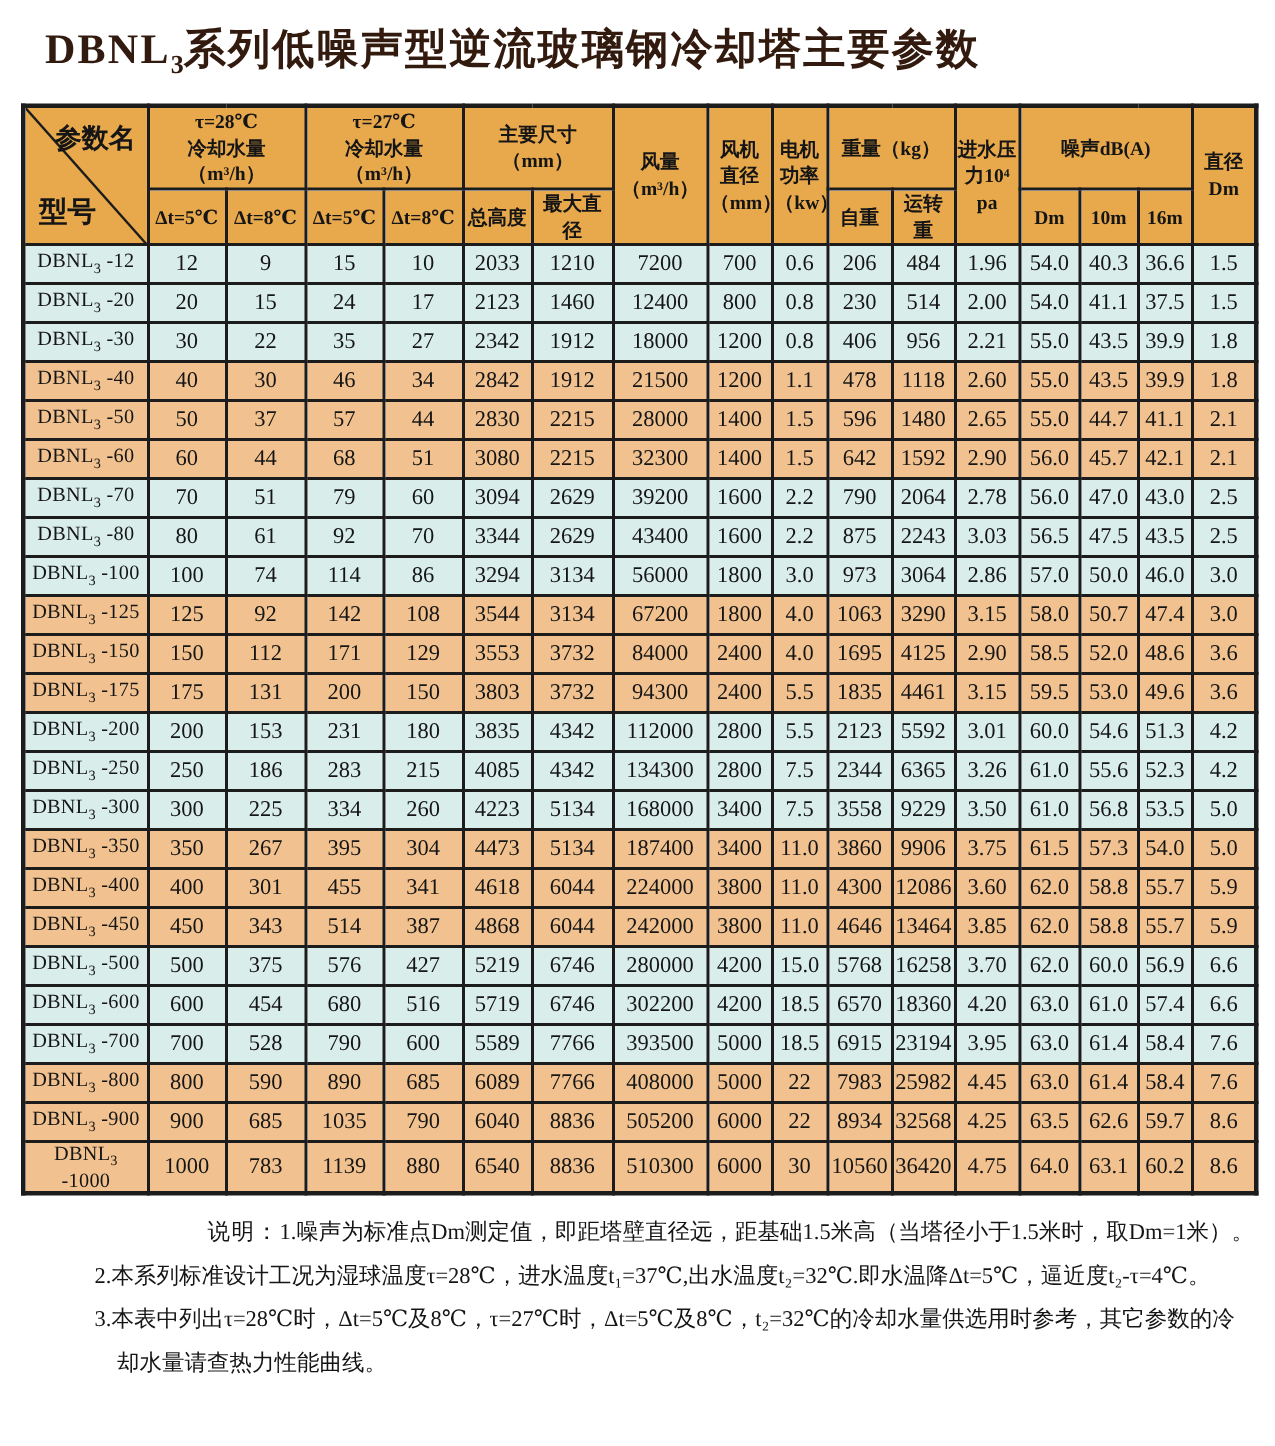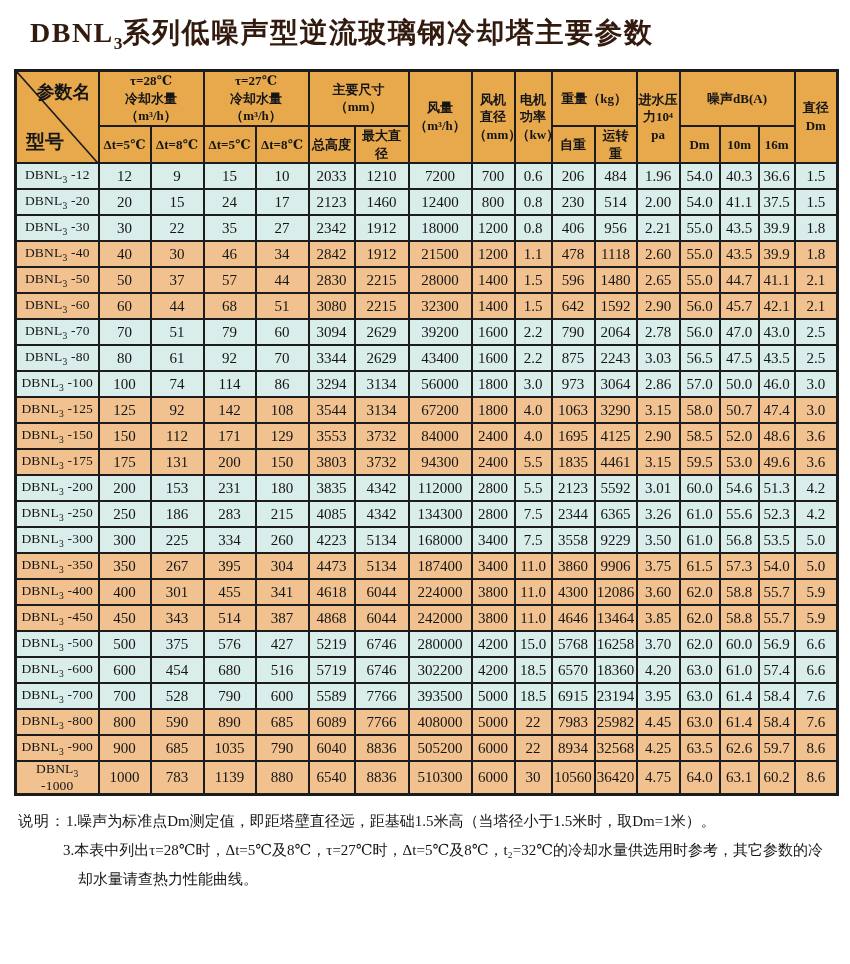--- a/index.html
+++ b/index.html
@@ -37,21 +37,21 @@
   .corner .diag line{stroke:var(--border);stroke-width:1.6;vector-effect:non-scaling-stroke;}
   .corner-top{position:absolute;top:8px;right:7px;font-size:18px;}
   .corner-bottom{position:absolute;bottom:8px;left:9px;font-size:19px;}
   .spec-table tbody td{height:26px;font-size:15px;line-height:1;}
   .spec-table tbody .model-cell{font-size:13.5px;letter-spacing:0.2px;}
   .spec-table tbody .model-cell sub{font-size:9.5px;}
   tr.row-blue td{background:var(--row-blue);}
   tr.row-orange td{background:var(--row-orange);}
   .notes{margin:11px 0 0 18px;font-size:15px;line-height:1.93;width:818px;}
   .note{margin-left:45px;padding-left:15px;text-indent:-15px;}
-  .note.first{margin-left:0;padding-left:0;text-indent:0;}
+  .note.first{margin-left:0;padding-left:0;text-indent:0;text-align:right;}
   .notes-label{letter-spacing:1px;}
 </style>
 </head>
 <body>
 
 <div class="page">
 
   <h1 class="title"><span>DBNL</span><sub>3</sub><span>系列低噪声型逆流玻璃钢冷却塔主要参数</span></h1>
 
   <table class="spec-table">
@@ -573,16 +573,17 @@
           <td>64.0</td>
           <td>63.1</td>
           <td>60.2</td>
           <td>8.6</td>
         </tr>
       </tbody>
   </table>
 
   <div class="notes">
     <div class="note first"><span class="notes-label">说明：</span><span>1.噪声为标准点Dm测定值，即距塔壁直径远，距基础1.5米高（当塔径小于1.5米时，取Dm=1米）。</span></div>
+    <div class="note">2.本系列标准设计工况为湿球温度τ=28℃，进水温度t₁=37℃,出水温度t₂=32℃.即水温降Δt=5℃，逼近度t₂-τ=4℃。</div>
     <div class="note">3.本表中列出τ=28℃时，Δt=5℃及8℃，τ=27℃时，Δt=5℃及8℃，t₂=32℃的冷却水量供选用时参考，其它参数的冷却水量请查热力性能曲线。</div>
   </div>
 
 </div>
 
 </body></html>

